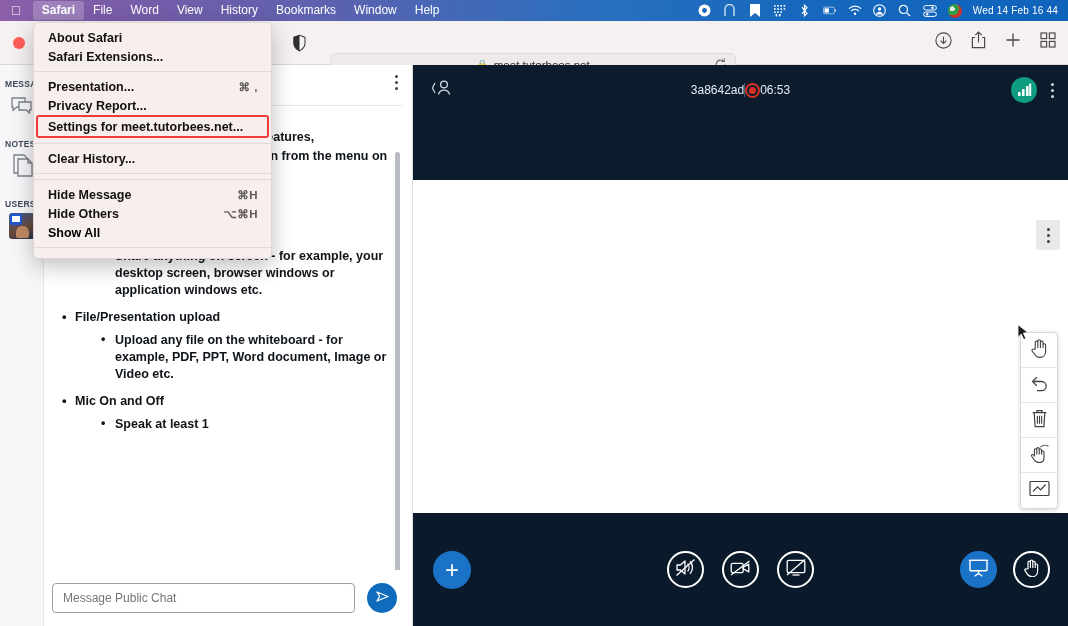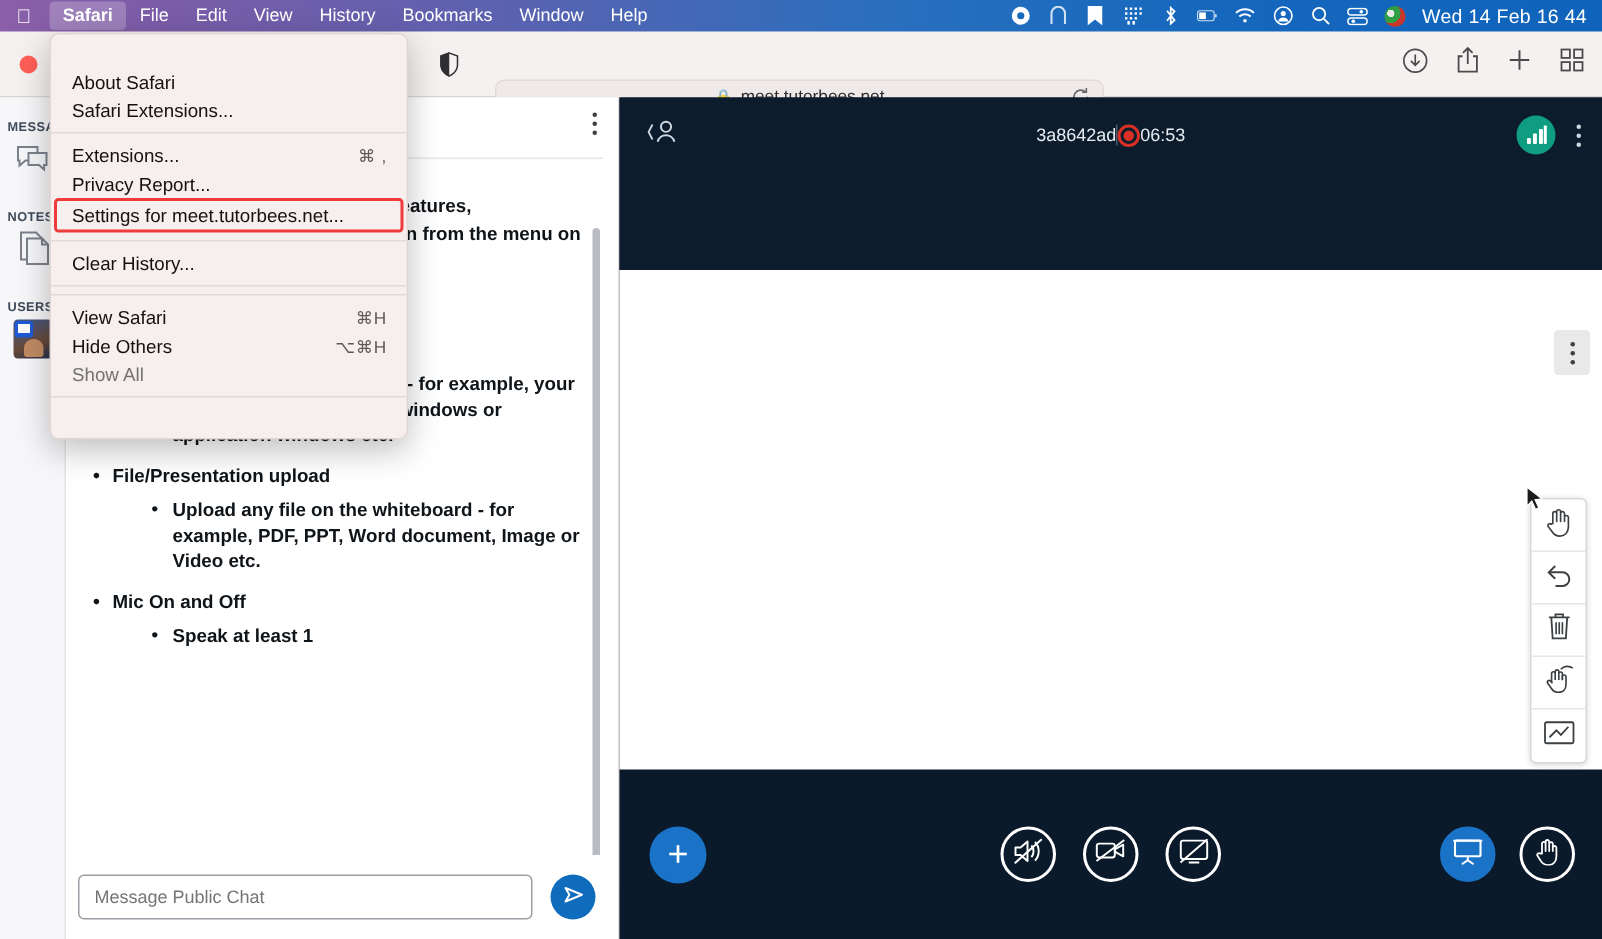--- a/index.html
+++ b/index.html
@@ -16,21 +16,21 @@
     position: absolute; top: 0; left: 0; width: 1068px; height: 21px;
     background: linear-gradient(90deg,#8b5fa8 0%, #7b5ca8 10%, #5a62b0 32%, #2a6fbe 55%, #1668bd 75%, #0f63bb 100%);
     display: flex; align-items: center;
     color: #fff; font-size: 12px; z-index: 90;
   }
   .menubar .apple { padding: 0 12px 0 11px; font-size: 13px; line-height: 1; }
   .mb-item { padding: 2px 9px; line-height: 15px; white-space: nowrap; }
   .mb-item.active { background: rgba(255,255,255,0.22); border-radius: 3px; font-weight: bold; }
   .mb-right { margin-left: auto; display: flex; align-items: center; gap: 11px; padding-right: 10px; }
   .mb-right .mi { display: inline-flex; align-items: center; justify-content: center; width: 14px; height: 14px; }
-  .mb-clock { font-size: 13px; letter-spacing: .2px; white-space: nowrap; }
+  .mb-clock { font-size: 10px; letter-spacing: .2px; white-space: nowrap; }
   .dotcol { width: 13px; height: 13px; border-radius: 50%;
             background: radial-gradient(circle at 30% 35%, #e8e8e8 0 18%, #2f9e44 19% 48%, #c9342b 49% 100%); }
 
   
   .safari-win {
     position: absolute; top: 21px; left: 0; width: 1068px; height: 605px;
     background: #f3eeee;
   }
   .safari-toolbar {
     position: absolute; top: 0; left: 0; width: 1068px; height: 44px;
@@ -181,40 +181,40 @@
   .ab-circle {
     width: 37px; height: 37px; border-radius: 50%; border: 2px solid #ffffff;
     display: flex; align-items: center; justify-content: center; background: transparent;
   }
   .ab-circle.filled { background: #1a73c7; border-color: #1a73c7; }
 
   
   .smenu {
     position: absolute; left: 33px; top: 22px; width: 239px;
     background: #f7eeee; border: 1px solid #e0d6d6; border-radius: 6px;
-    box-shadow: 0 7px 22px rgba(0,0,0,.26); padding: 22px 0; z-index: 100;
-    font-size: 12.5px; color: #14110f;
+    box-shadow: 0 7px 22px rgba(0,0,0,.26); padding: 5px 0; z-index: 100;
+    font-size: 12.5px; color: #14110f; font-weight: bold;
   }
   .smi { height: 19px; display: flex; align-items: center; padding: 0 13px 0 14px; white-space: nowrap; }
   .smi .sc { margin-left: auto; color: #5f5a58; font-size: 11.5px; letter-spacing: .5px; }
-  .smi.disabled { color: #737373; }
+  .smi.disabled { color: #000000; }
   .smi.hl { border: 2px solid #ef3b3b; border-radius: 3px; height: 23px; margin: 0 2px; padding-left: 10px; }
   .smenu hr { border: none; border-top: 1px solid #e2d9d9; margin: 5px 0; }
   .chev { margin-left: auto; color: #4a4542; font-size: 11px; }
 </style>
 </head>
 <body>
 
 <div id="app">
 
   <div class="menubar">
     <div class="apple"></div>
     <div class="mb-item active">Safari</div>
     <div class="mb-item">File</div>
-    <div class="mb-item">Edit</div>
+    <div class="mb-item">Word</div>
     <div class="mb-item">View</div>
     <div class="mb-item">History</div>
     <div class="mb-item">Bookmarks</div>
     <div class="mb-item">Window</div>
     <div class="mb-item">Help</div>
 
     <div class="mb-right">
       <span class="mi">
         <svg width="13" height="13" viewBox="0 0 13 13">
             <circle cx="6.5" cy="6.5" r="6" fill="#fff"></circle>
@@ -617,37 +617,37 @@
 
   <div class="smenu">
     <div class="smi">
       <span>About Safari</span>
     </div>
     <div class="smi">
       <span>Safari Extensions...</span>
     </div>
     <hr>
     <div class="smi">
-      <span>Extensions...</span>
+      <span>Presentation...</span>
       <span class="sc">⌘ ,</span>
     </div>
     <div class="smi">
       <span>Privacy Report...</span>
     </div>
     <div class="smi hl">
       <span>Settings for meet.tutorbees.net...</span>
     </div>
     <hr>
     <div class="smi">
       <span>Clear History...</span>
     </div>
     <hr>
     <hr>
     <div class="smi">
-      <span>View Safari</span>
+      <span>Hide Message</span>
       <span class="sc">⌘H</span>
     </div>
     <div class="smi">
       <span>Hide Others</span>
       <span class="sc">⌥⌘H</span>
     </div>
     <div class="smi disabled">
       <span>Show All</span>
     </div>
     <hr>

